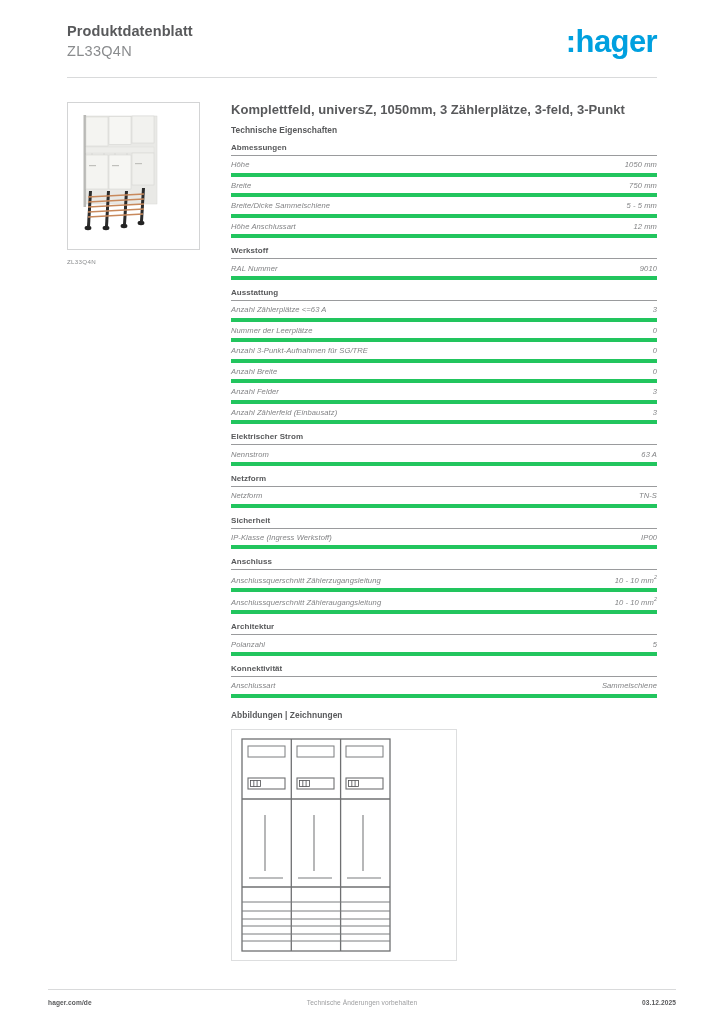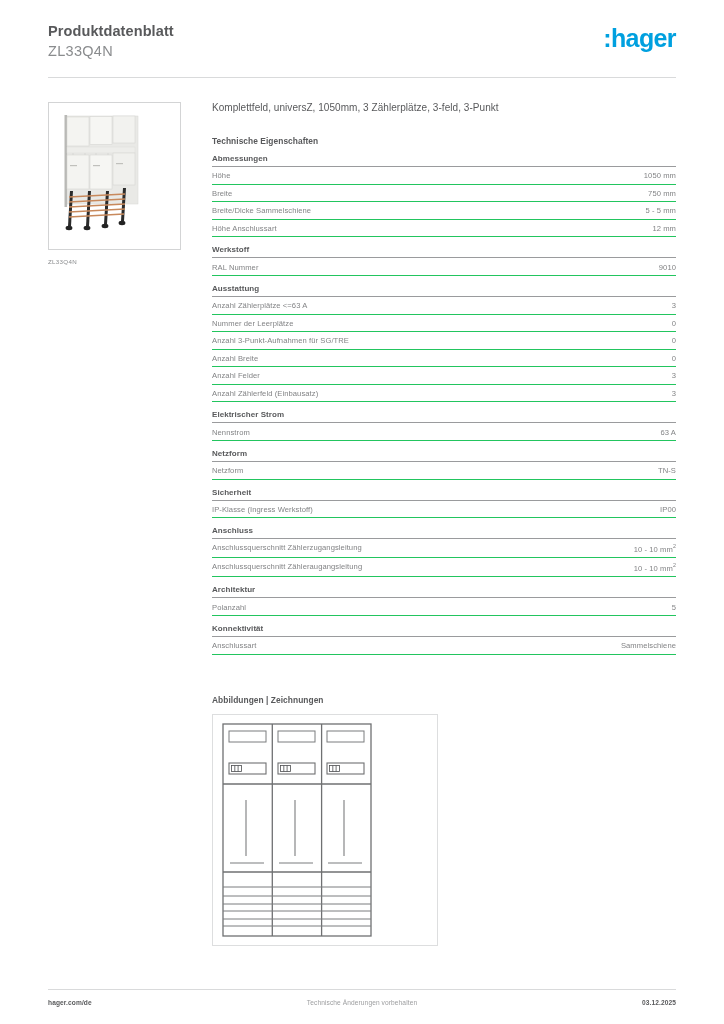--- a/index.html
+++ b/index.html
@@ -11,21 +11,21 @@
     font-family: "Liberation Sans", sans-serif;
     color: #6d6e71;
     position: relative;
     overflow: hidden;
   }
 
   .page {
     width: 724px;
     height: 1024px;
     position: relative;
-    padding: 0 48px;
+    padding: 0 67px;
   }
 
   
   .header {
     display: flex;
     justify-content: space-between;
     align-items: flex-start;
     padding-top: 22px;
   }
   .header-titles { line-height: 1.28; }
@@ -36,21 +36,21 @@
     letter-spacing: 0.1px;
   }
   .doc-subtitle {
     font-size: 14.5px;
     font-weight: normal;
     color: #8a8c8e;
     letter-spacing: 0.3px;
     margin-top: 1px;
   }
   .logo {
-    font-size: 25px;
+    font-size: 31px;
     font-weight: bold;
     color: #00a0df;
     letter-spacing: -0.6px;
     line-height: 1;
     padding-top: 4px;
   }
 
   .header-rule {
     height: 1px;
     background: #d9dadb;
@@ -79,63 +79,64 @@
     margin-top: 8px;
     letter-spacing: 0.3px;
   }
 
   .right-col {
     flex: 1;
     margin-left: 31px;
   }
 
   .product-name {
-    font-size: 10px;
-    font-weight: normal;
+    font-size: 13px;
+    font-weight: bold;
     color: #58595b;
     letter-spacing: 0.05px;
   }
   .tech-head {
     font-size: 8.4px;
     font-weight: bold;
     color: #58595b;
-    margin-top: 23px;
+    margin-top: 8px;
     letter-spacing: 0.05px;
   }
 
   
   .spec-group { margin-top: 8px; }
   .group-title {
     font-size: 8px;
     font-weight: bold;
     color: #58595b;
     padding-bottom: 3px;
     border-bottom: 1px solid #9a9b9d;
     letter-spacing: 0.05px;
   }
   .spec-row {
     display: flex;
     justify-content: space-between;
-    align-items: flex-start;
+    align-items: flex-end;
     font-size: 7.6px;
     color: #828385;
     padding: 4.2px 0 3.4px 0;
-    border-bottom: 1px solid #22c55e;
+    border-bottom: 4px solid #22c55e;
     letter-spacing: 0.08px;
+    font-style: italic;
   }
   .spec-label { white-space: nowrap; }
   .spec-value { white-space: nowrap; text-align: right; }
   .spec-value sup { font-size: 5.4px; vertical-align: super; }
 
   
   .draw-head {
     font-size: 8.4px;
     font-weight: bold;
     color: #58595b;
-    margin-top: 40px;
+    margin-top: 12px;
     margin-bottom: 9px;
     letter-spacing: 0.05px;
   }
   .draw-frame {
     width: 226px;
     height: 232px;
     border: 1px solid #dddedf;
     background: #ffffff;
     padding: 5px;
   }

